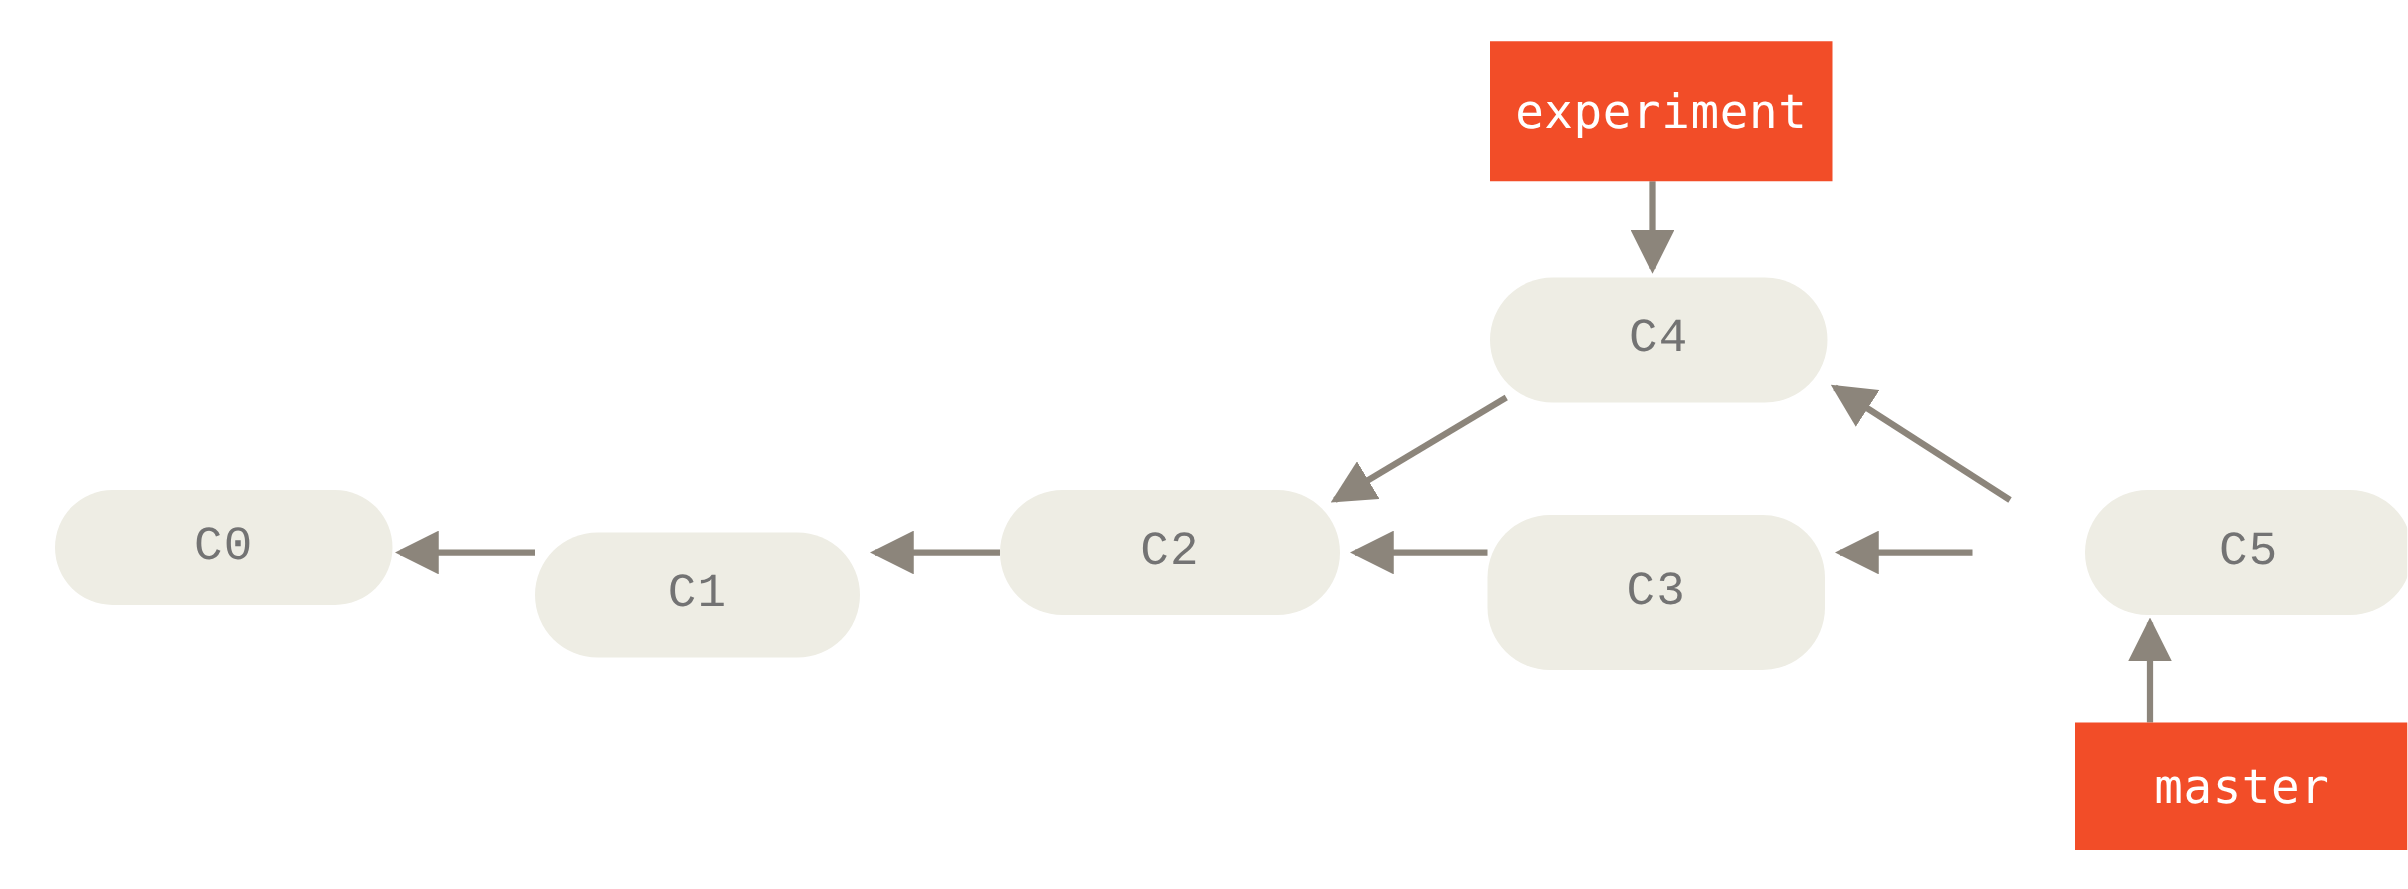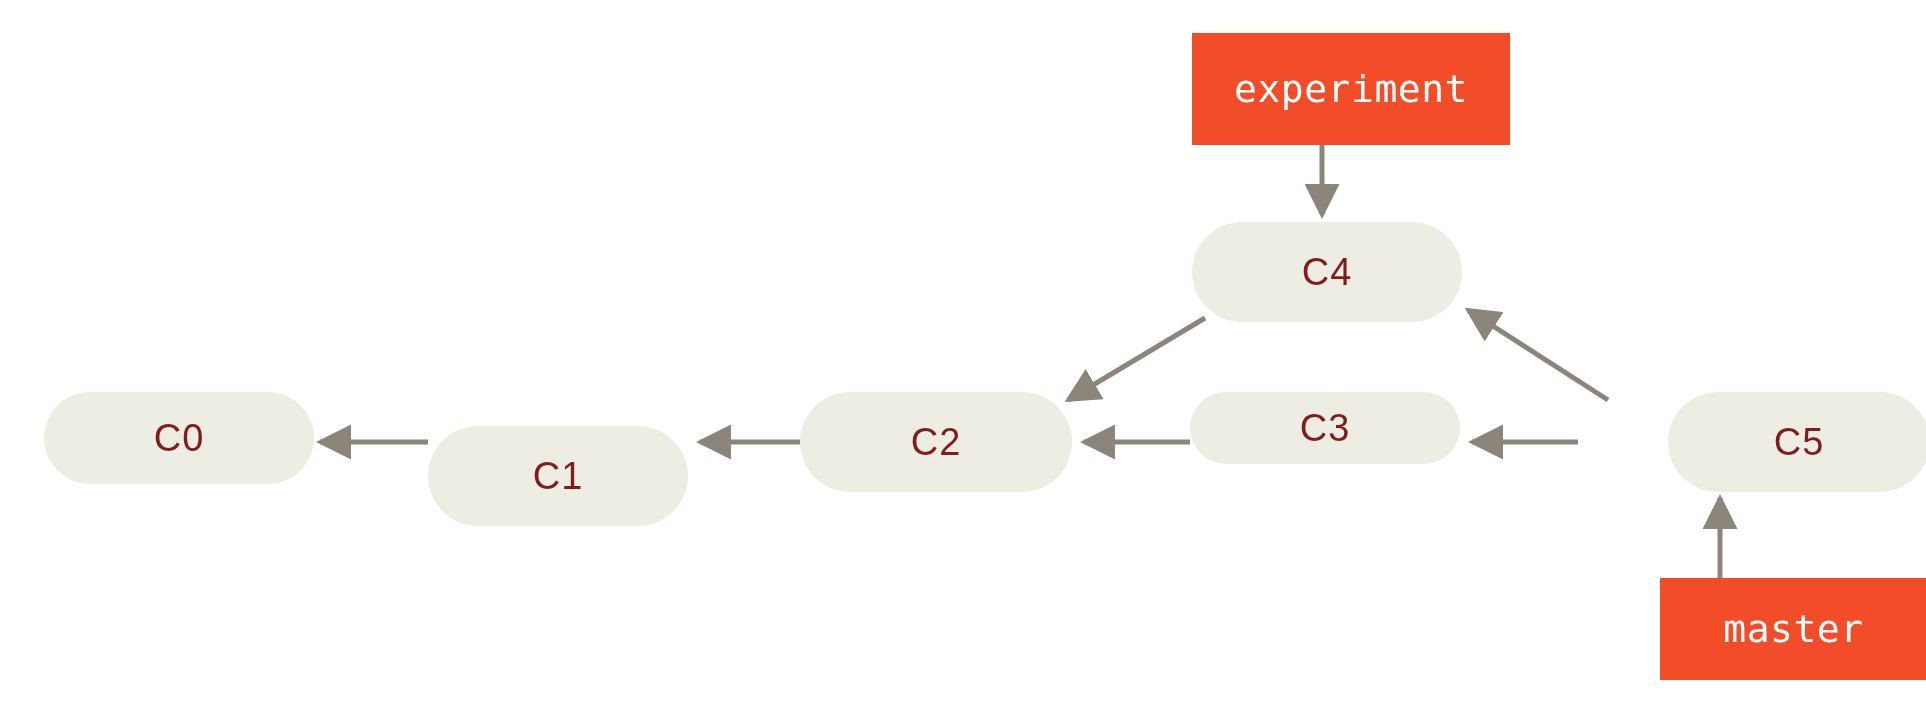--- a/index.html
+++ b/index.html
@@ -28,23 +28,23 @@
   .commit-node {
     position: absolute;
     background: #eeede4;
     border-radius: 50px;
     display: flex;
     align-items: center;
     justify-content: center;
     box-sizing: border-box;
   }
   .commit-label {
-    font-family: Liberation Sans, sans-serif;
+    font-family: Liberation Mono, monospace;
     font-size: 38px;
-    color: #7f1d1d;
+    color: #737373;
     letter-spacing: 1px;
     line-height: 1;
     user-select: none;
   }
   .branch-box {
     position: absolute;
     background: #f24d28;
     display: flex;
     align-items: center;
     justify-content: center;
@@ -93,33 +93,33 @@
   </div>
 
   <div class="commit-node" style="left:428px; top:392px; width:260px; height:100px;margin-top:34px;">
     <span class="commit-label">C1</span>
   </div>
 
   <div class="commit-node" style="left:800px; top:392px; width:272px; height:100px;">
     <span class="commit-label">C2</span>
   </div>
 
-  <div class="commit-node" style="left:1190px; top:392px; width:270px; height:72px;">
+  <div class="commit-node" style="left:1190px; top:412px; width:270px; height:124px;">
     <span class="commit-label">C3</span>
   </div>
 
   <div class="commit-node" style="left:1192px; top:222px; width:270px; height:100px;">
     <span class="commit-label">C4</span>
   </div>
 
   <div class="commit-node" style="left:1668px; top:392px; width:262px; height:100px;">
     <span class="commit-label">C5</span>
   </div>
 
-  <div class="branch-box" style="left:1192px; top:33px; width:318px; height:112px;">
+  <div class="branch-box" style="left:1192px; top:33px; width:274px; height:112px;">
     <span class="branch-label">experiment</span>
   </div>
 
   <div class="branch-box" style="left:1660px; top:578px; width:267px; height:102px;text-align:right;">
     <span class="branch-label">master</span>
   </div>
 
 </div>
 
 </body></html>

